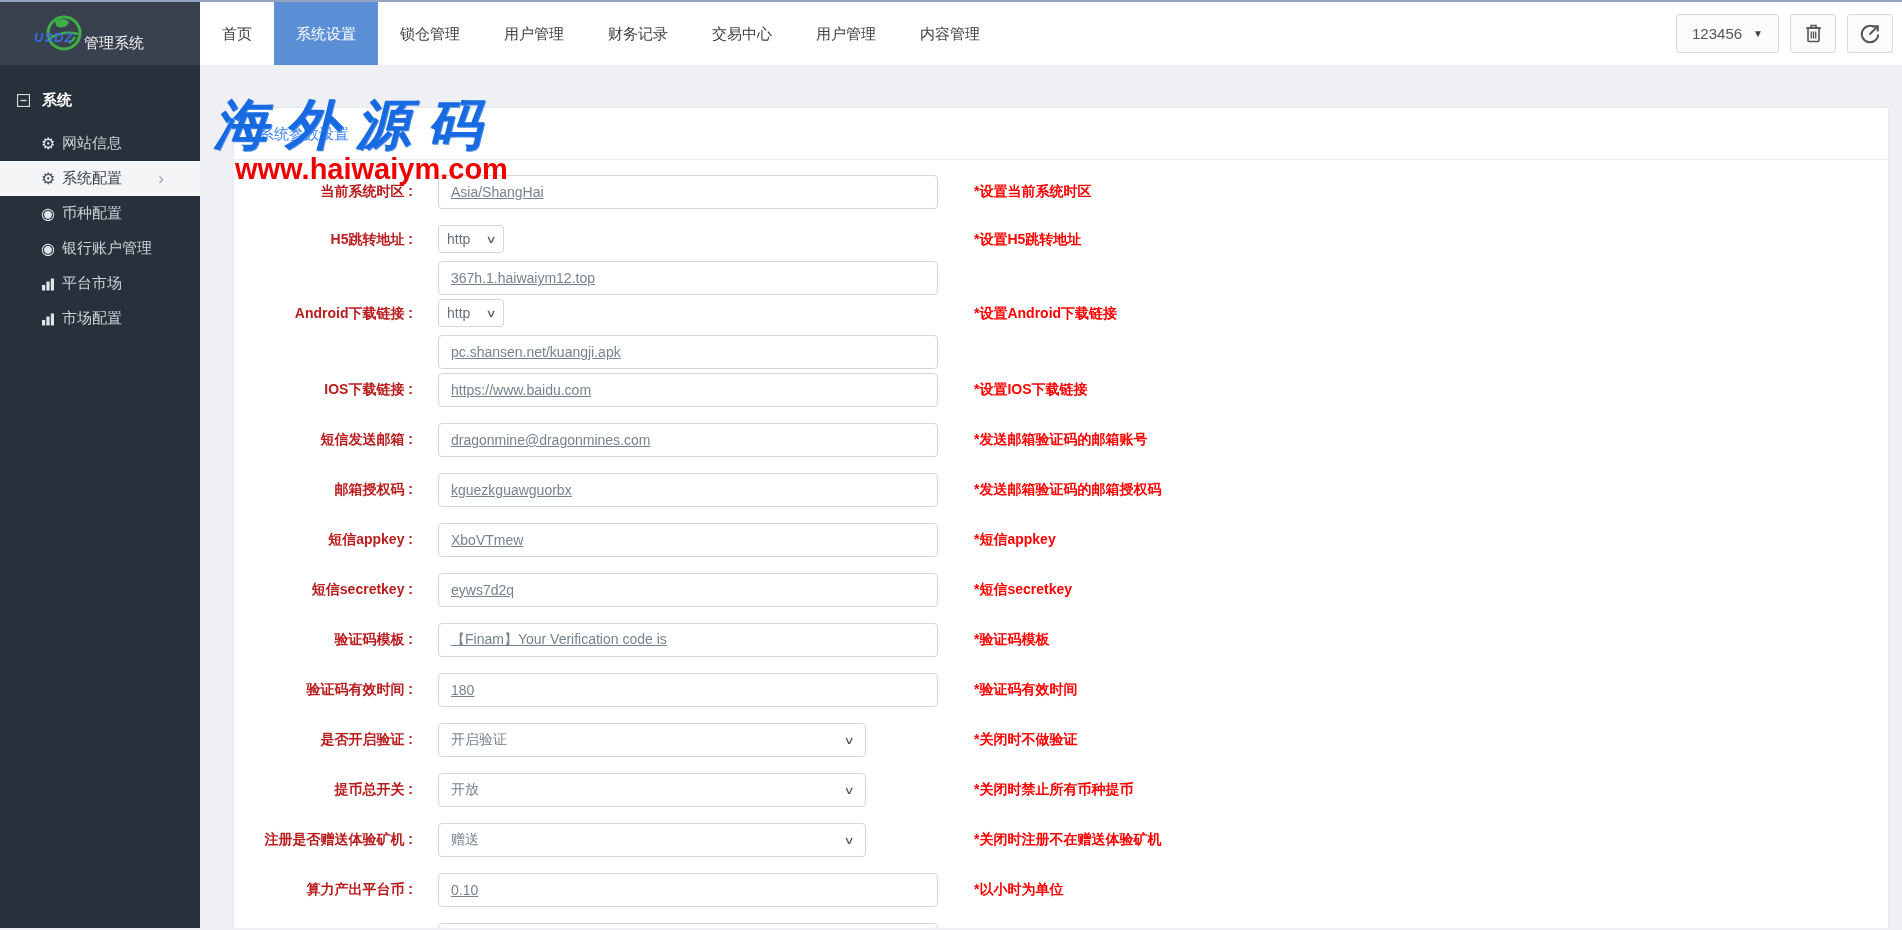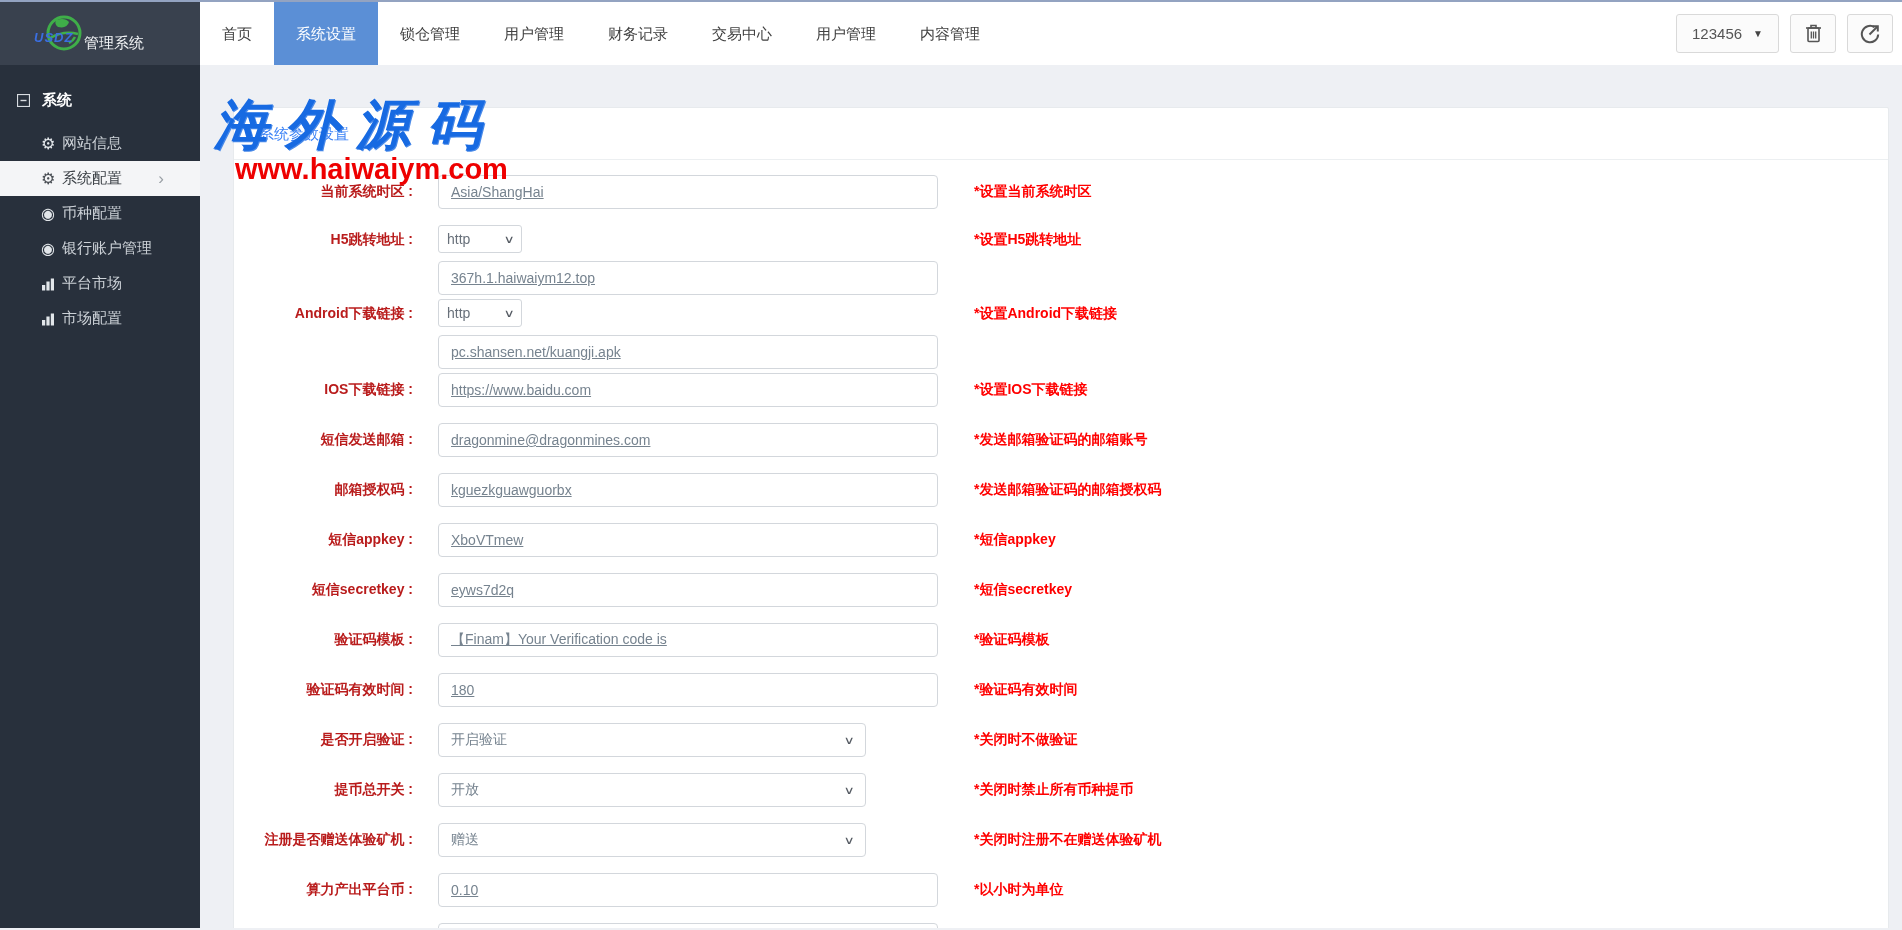--- a/index.html
+++ b/index.html
@@ -44,21 +44,21 @@
   .form { padding:15px 0 0 25px; }
   .form-row { display:flex; align-items:center; margin-bottom:16px; }
   .form-row.compound { align-items:flex-start; margin-bottom:4px; }
   .form-label { width:154px; text-align:right; margin-right:25px; font-size:14px;
                 font-weight:bold; color:#b91c1c; flex-shrink:0; white-space:nowrap; }
   .compound .form-label { line-height:28px; }
   .field-col { width:500px; flex-shrink:0; }
   .text-input { width:500px; height:34px; border:1px solid #d3d7dc; border-radius:4px;
                 padding:0 12px; font-size:14px; color:#76838f; background:#fff; outline:none;
                 font-family:inherit; display:block;text-decoration:underline; }
-  .proto-select { width:84px; height:28px; border:1px solid #d3d7dc; border-radius:3px;
+  .proto-select { width:66px; height:28px; border:1px solid #d3d7dc; border-radius:3px;
                   margin-bottom:8px; display:flex; align-items:center; justify-content:space-between;
                   padding:0 8px; font-size:14px; color:#68707a; cursor:pointer; }
   .select-box { width:428px; height:34px; border:1px solid #d3d7dc; border-radius:4px;
                 display:flex; align-items:center; justify-content:space-between;
                 padding:0 12px; font-size:14px; color:#76838f; cursor:pointer; }
   .sel-arrow { font-size:11px; color:#555b63; transform:scaleX(1.4); }
   .hint { margin-left:36px; font-size:14px; font-weight:bold; color:#ff0000; white-space:nowrap; }
   .compound .hint { line-height:28px; }
 
   

